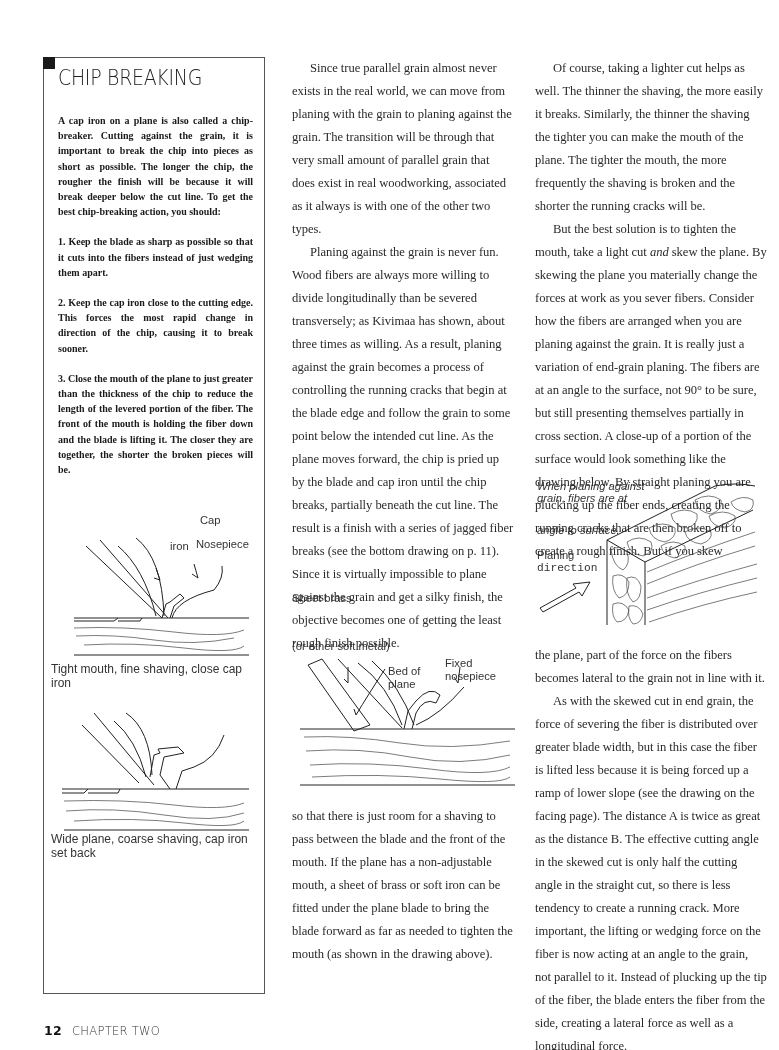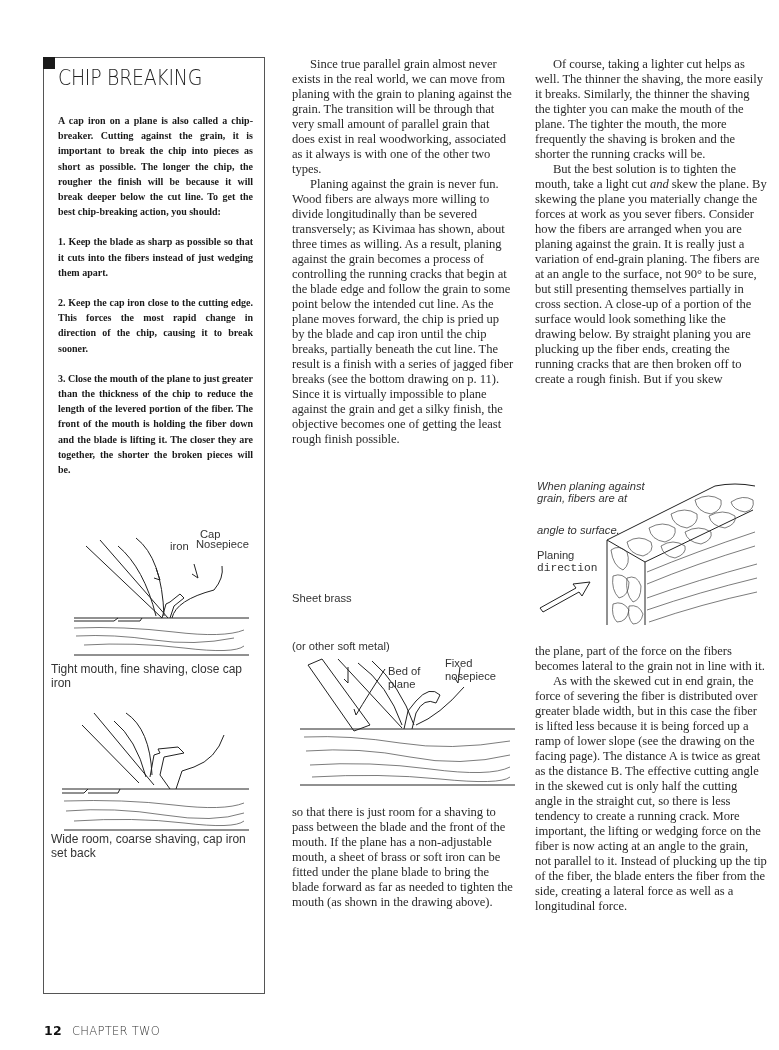--- a/index.html
+++ b/index.html
@@ -25,21 +25,21 @@
     position: absolute; left: 7px; width: 210px;
     font-family: "Liberation Sans", sans-serif; font-size: 12px; line-height: 13.6px; color: #333;
   }
   .fig-label {
     position: absolute; font-family: "Liberation Sans", sans-serif; font-size: 11.2px; line-height: 12.5px; color: #333;
   }
   .fig-label.italic { font-style: italic; }
 
   .col {
     position: absolute; font-family: "Liberation Serif", serif; font-size: 12.6px;
-    line-height: 15px; color: #2a2a2a; letter-spacing: -0.05px;
+    line-height: 23px; color: #2a2a2a; letter-spacing: -0.05px;
   }
   .col p { margin: 0; text-indent: 18px; }
   .col p.noindent { text-indent: 0; }
   .col em { font-style: italic; }
 
   .footer {
     position: absolute; left: 44px; top: 1023px;
     font-family: "DejaVu Sans", sans-serif; font-size: 11.5px; color: #333; letter-spacing: 0.3px;
   }
   .footer .num { font-weight: bold; color: #111; margin-right: 6px; font-size: 12.5px; }
@@ -72,40 +72,40 @@
     <path class="ln" d="M128 90 Q132 72 170 62 Q180 50 178 38"></path>
     <path class="ln" d="M112 40 L116 52 L110 50"></path>
     <path class="ln" d="M150 36 L154 50 L148 46"></path>
     <line class="ln" x1="30" y1="90" x2="205" y2="90"></line>
     <path class="ln" d="M30 93 L70 93 L74 90 M74 93 L96 93 L98 90"></path>
     <line class="ln" x1="30" y1="127" x2="205" y2="127"></line>
     <path class="thin" d="M30 100 Q80 98 130 104 T200 102"></path>
     <path class="thin" d="M32 108 Q70 106 110 112 T190 110"></path>
     <path class="thin" d="M40 117 Q90 114 140 120 T200 118"></path>
   </svg>
-  <div class="fig-label" style="left:126px;top:470px;padding-left:30px;">Cap</div>
+  <div class="fig-label" style="left:126px;top:456px;padding-left:30px;">Cap</div>
   <div class="fig-label" style="left:126px;top:482px;">iron</div>
   <div class="fig-label" style="left:152px;top:480px;">Nosepiece</div>
   <div class="caption" style="top:605px;">Tight mouth, fine shaving, close cap iron</div>
 
   <svg style="left:0;top:645px;" width="220" height="130" viewBox="0 0 220 130">
     <line class="ln" x1="38" y1="22" x2="95" y2="80"></line>
     <line class="ln" x1="50" y1="10" x2="110" y2="82"></line>
     <path class="ln" d="M70 18 Q92 36 102 74"></path>
     <path class="ln" d="M82 10 Q106 26 108 72"></path>
     <path class="ln" d="M106 74 L110 52 L116 50 L114 46 L134 44 L140 50 L120 54 L116 72 L126 86"></path>
     <path class="ln" d="M132 86 L138 68 L150 64 Q172 56 180 32"></path>
     <line class="ln" x1="18" y1="86" x2="205" y2="86"></line>
     <path class="ln" d="M18 90 L40 90 L44 86 M44 90 L74 90 L76 86"></path>
     <line class="ln" x1="20" y1="127" x2="205" y2="127"></line>
     <path class="thin" d="M20 98 Q80 96 130 102 T200 100"></path>
     <path class="thin" d="M22 108 Q70 104 120 112 T200 110"></path>
     <path class="thin" d="M30 118 Q90 114 140 120 T200 118"></path>
   </svg>
-  <div class="caption" style="top:775px;">Wide room, coarse shaving, cap iron set back</div>
+  <div class="caption" style="top:775px;">Wide plane, coarse shaving, cap iron set back</div>
 
 </div>
 
 <div class="col" style="left:292px;top:57px;width:222px;">
   <p>Since true parallel grain almost never exists in the real world, we can move from planing with the grain to planing against the grain. The transition will be through that very small amount of parallel grain that does exist in real woodworking, associated as it always is with one of the other two types.</p>
   <p>Planing against the grain is never fun. Wood fibers are always more willing to divide longitudinally than be severed transversely; as Kivimaa has shown, about three times as willing. As a result, planing against the grain becomes a process of controlling the running cracks that begin at the blade edge and follow the grain to some point below the intended cut line. As the plane moves forward, the chip is pried up by the blade and cap iron until the chip breaks, partially beneath the cut line. The result is a finish with a series of jagged fiber breaks (see the bottom drawing on p. 11). Since it is virtually impossible to plane against the grain and get a silky finish, the objective becomes one of getting the least rough finish possible.</p>
 </div>
 
 <div class="fig-label" style="left:292px;top:592px;">Sheet brass</div>
 <div class="fig-label" style="left:292px;top:640px;">(or other soft metal)</div>

